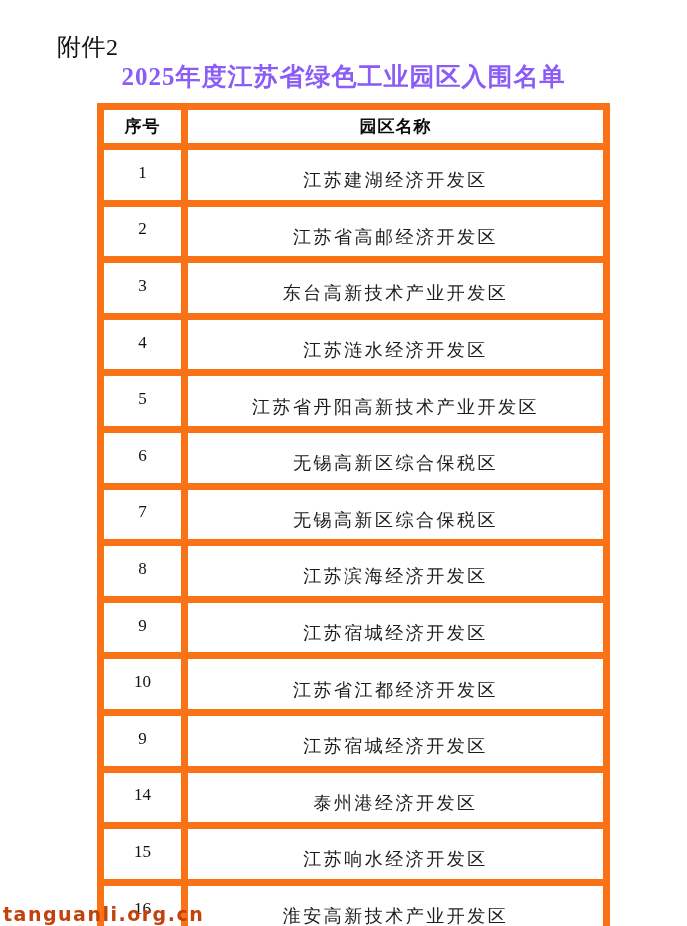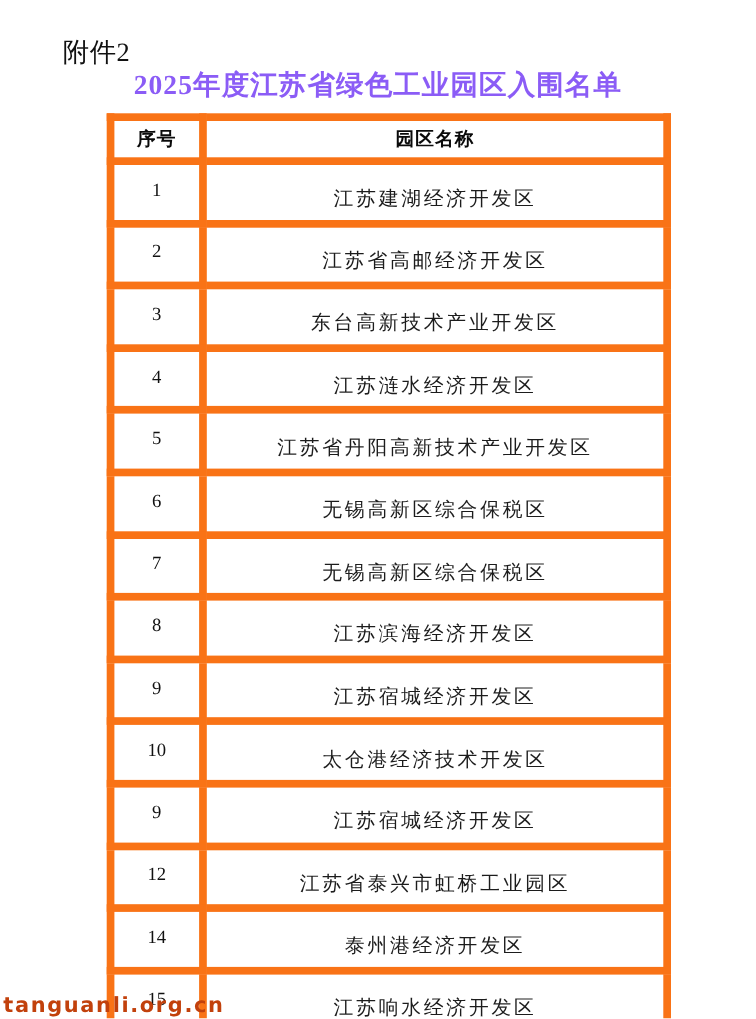--- a/index.html
+++ b/index.html
@@ -154,32 +154,28 @@
       <td class="cell-name">江苏滨海经济开发区</td>
     </tr>
 
     <tr>
       <td class="cell-no">9</td>
       <td class="cell-name">江苏宿城经济开发区</td>
     </tr>
 
     <tr>
       <td class="cell-no">10</td>
-      <td class="cell-name">太仓港经济技术开发区</td>
+      <td class="cell-name">江苏省江都经济开发区</td>
     </tr>
 
     <tr>
       <td class="cell-no">9</td>
       <td class="cell-name">江苏宿城经济开发区</td>
     </tr>
 
-    <tr>
-      <td class="cell-no">12</td>
-      <td class="cell-name">江苏省泰兴市虹桥工业园区</td>
-    </tr>
 
 
     <tr>
       <td class="cell-no">14</td>
       <td class="cell-name">泰州港经济开发区</td>
     </tr>
 
     <tr>
       <td class="cell-no">15</td>
       <td class="cell-name">江苏响水经济开发区</td>

